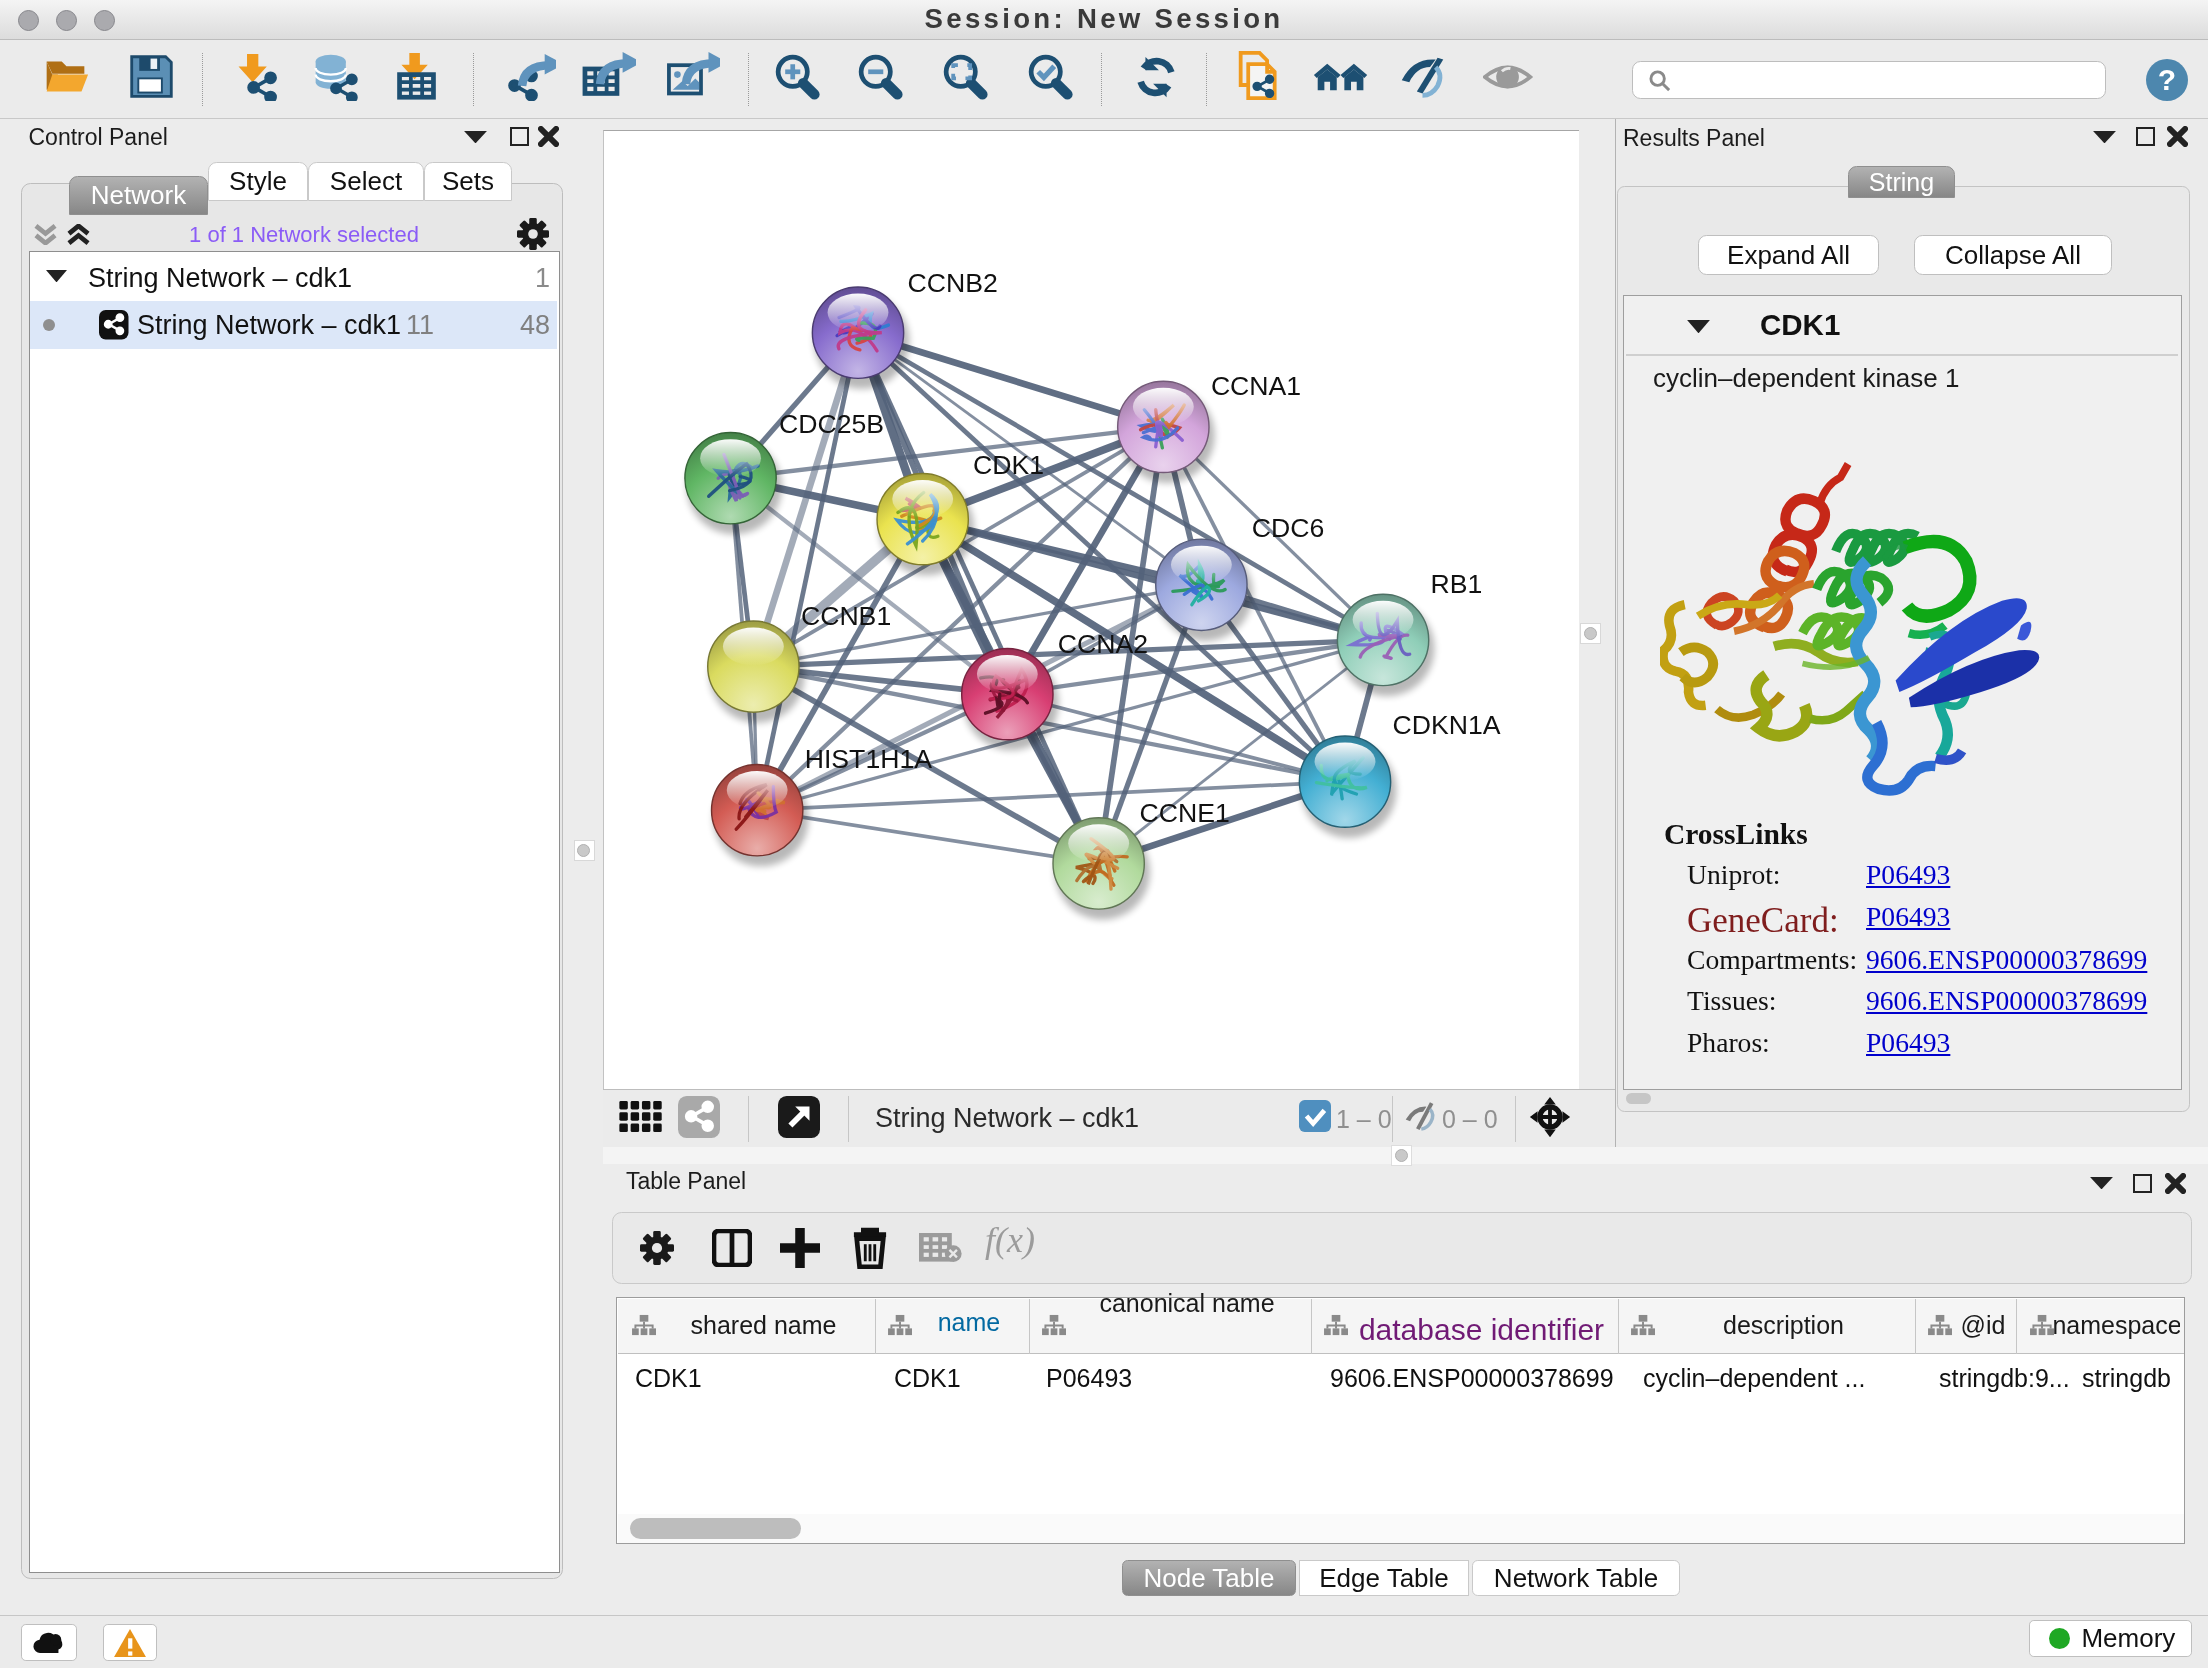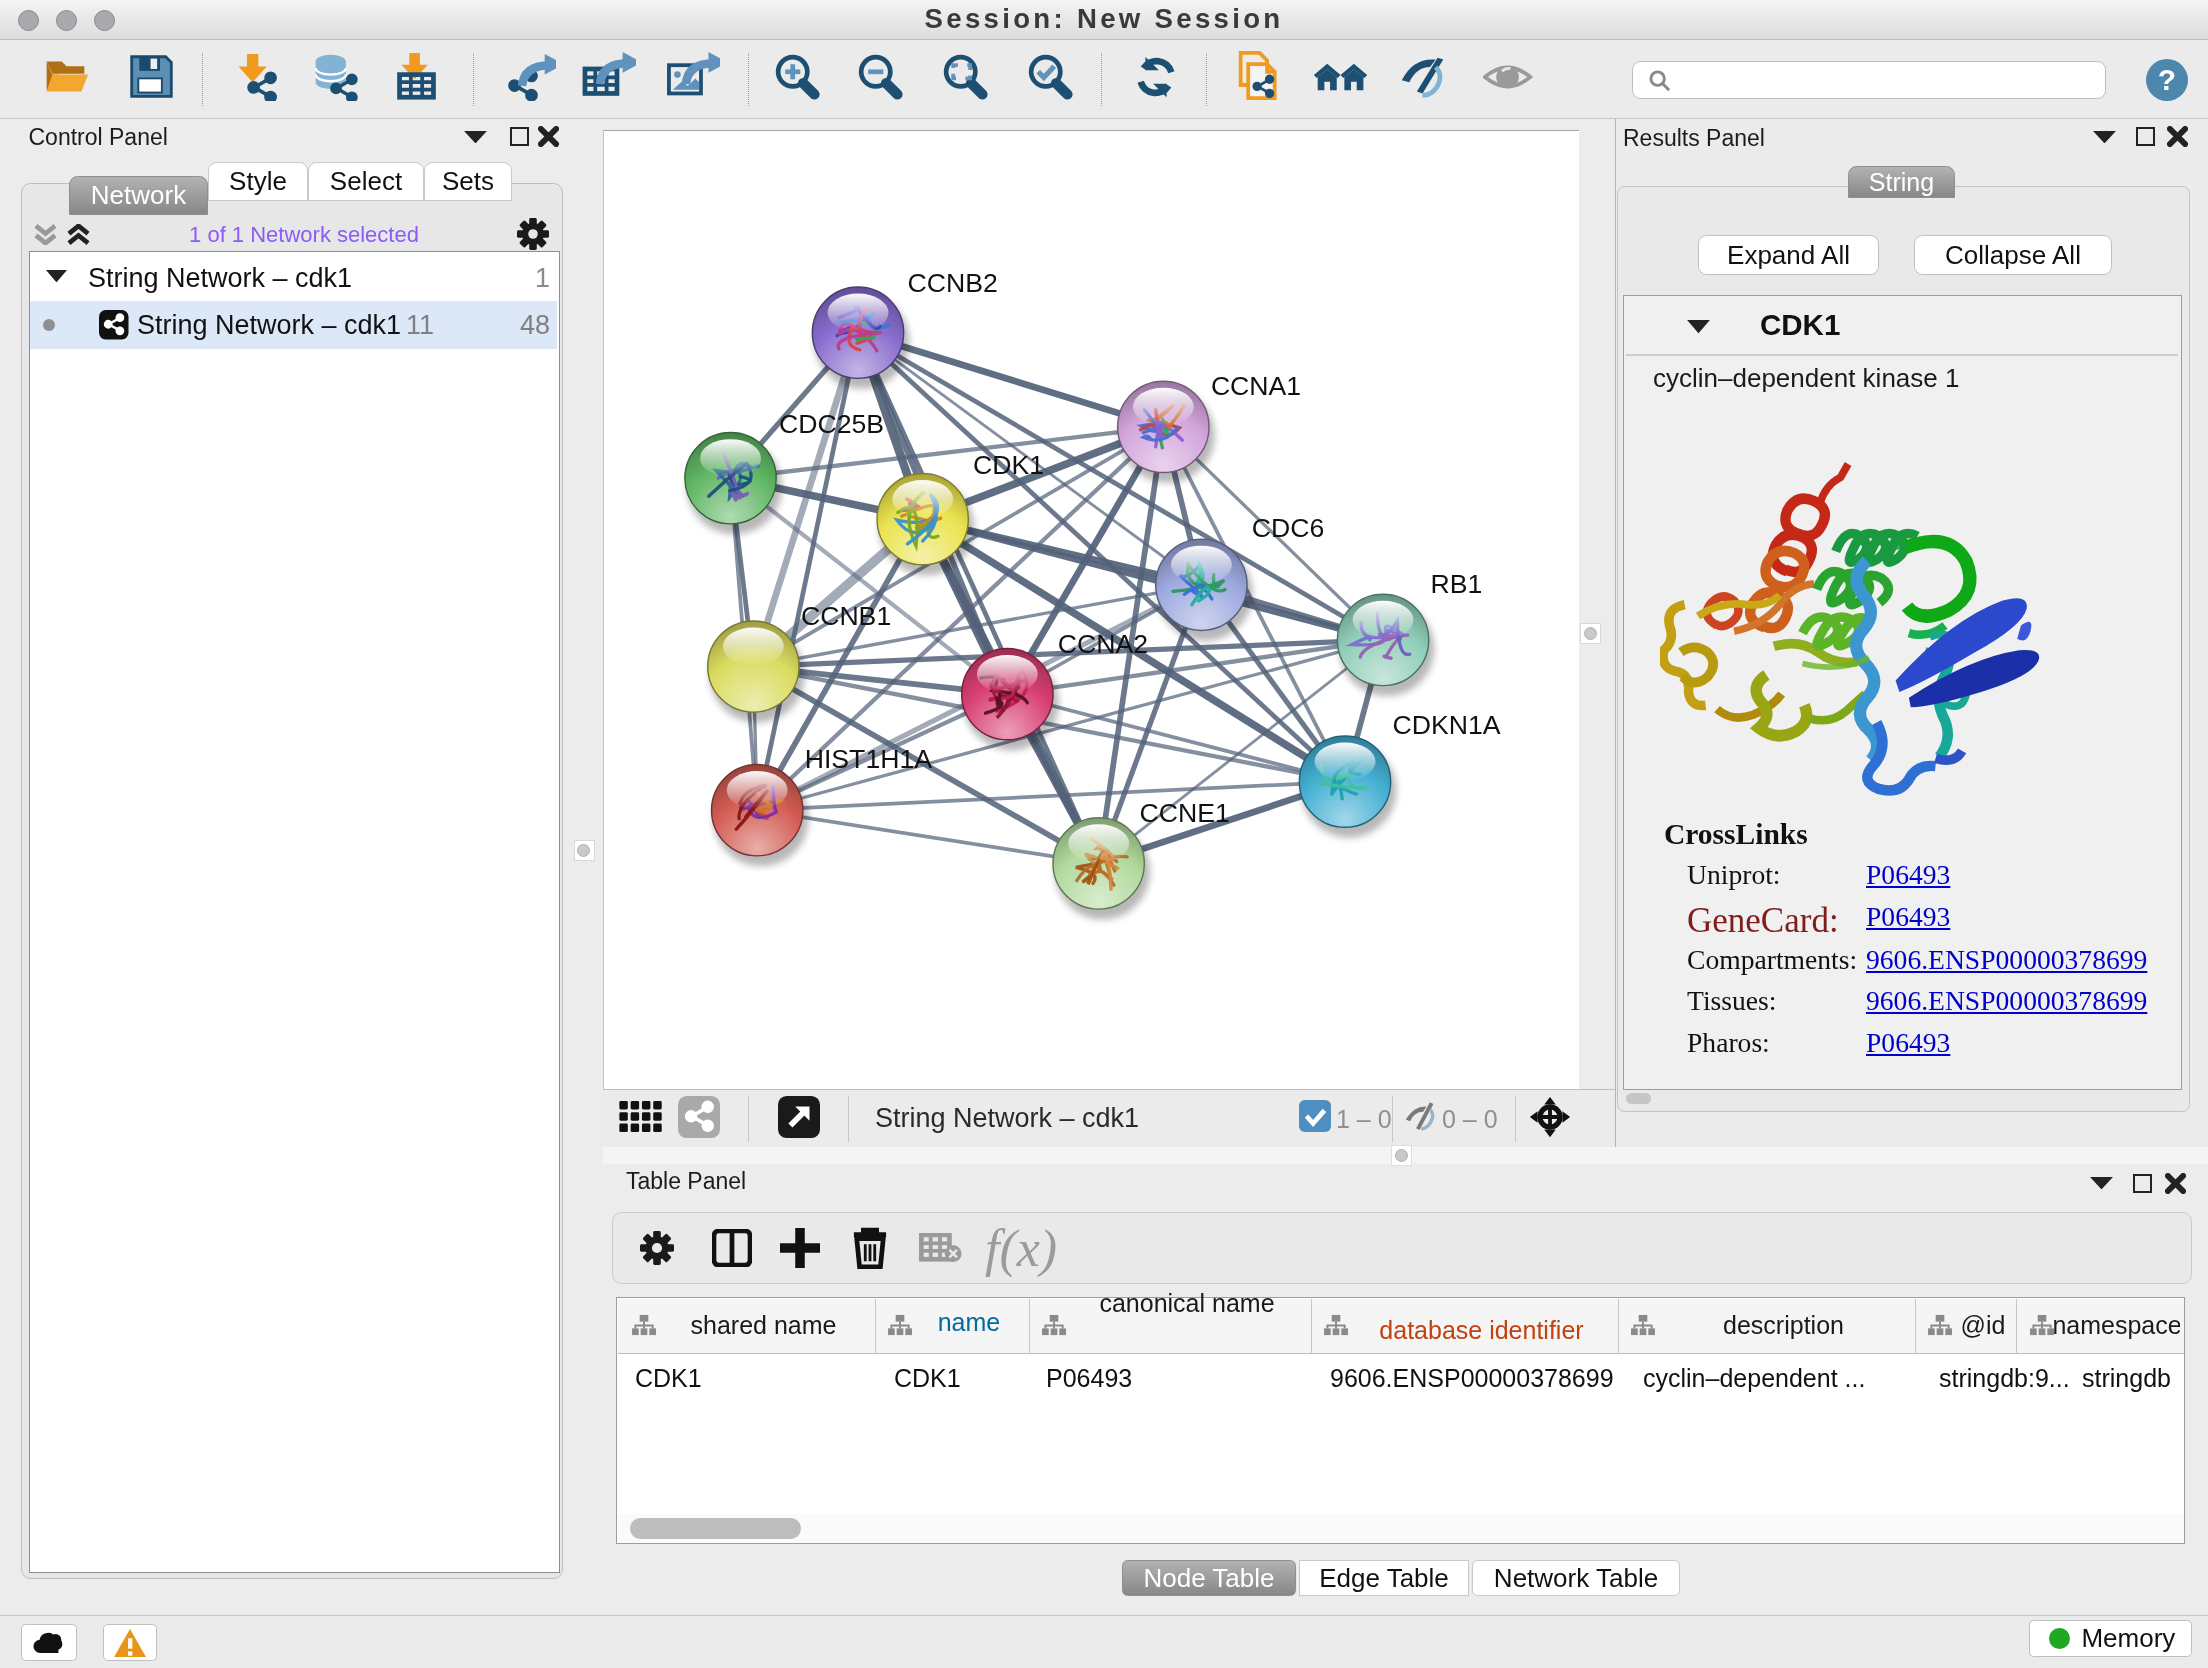--- a/index.html
+++ b/index.html
@@ -668,21 +668,21 @@
     <g stroke="#9b9b9b" fill="none" stroke-width="4">
       <rect x="2" y="2" width="30" height="26" stroke-width="5"></rect>
       <line x1="2" y1="11" x2="32" y2="11"></line>
       <line x1="2" y1="19" x2="32" y2="19"></line>
       <line x1="12" y1="2" x2="12" y2="28"></line>
       <line x1="22" y1="2" x2="22" y2="28"></line>
     </g>
     <circle cx="36" cy="22" r="9" fill="#9b9b9b"></circle>
     <path d="M32 18 l8 8 M40 18 l-8 8" stroke="#e9e9e9" stroke-width="2.5"></path>
   </svg>
-<div class="abs" style="left:985px;top:1219px;font-size:52px;font-style:italic;color:#9b9b9b;font-family:'Liberation Serif',serif"><i>f(x)</i></div>
+<div class="abs" style="left:985px;top:1219px;font-size:36px;font-style:italic;color:#9b9b9b;font-family:'Liberation Serif',serif"><i>f(x)</i></div>
 <div class="abs" style="left:616px;top:1297px;width:1569px;height:247px;background:#fff;border:1.9px solid #9c9c9c;overflow:hidden"></div>
 <div class="abs" style="left:618px;top:1299px;width:1566px;height:55px;background:#f5f5f5;border-bottom:1.9px solid #bfbfbf"></div>
 <svg class="abs" style="left:632px;top:1314px" width="25" height="23" viewBox="0 0 26 24">
     <g fill="#8a8a8a">
       <rect x="8" y="1" width="9" height="7"></rect>
       <rect x="0" y="15" width="7" height="7"></rect>
       <rect x="9" y="15" width="7" height="7"></rect>
       <rect x="18" y="15" width="7" height="7"></rect>
     </g>
     <g stroke="#8a8a8a" stroke-width="2" fill="none">
@@ -721,21 +721,21 @@
     <g fill="#8a8a8a">
       <rect x="8" y="1" width="9" height="7"></rect>
       <rect x="0" y="15" width="7" height="7"></rect>
       <rect x="9" y="15" width="7" height="7"></rect>
       <rect x="18" y="15" width="7" height="7"></rect>
     </g>
     <g stroke="#8a8a8a" stroke-width="2" fill="none">
       <path d="M12.5 8 v4 M3.5 15 v-3 h18 v3 M12.5 12 v3"></path>
     </g>
   </svg>
-<div class="abs ctr" style="left:1349px;top:1299px;width:265px;height:62px;font-size:25px;color:#c2410c;overflow:hidden;white-space:nowrap">database identifier</div>
+<div class="abs ctr" style="left:1349px;top:1299px;width:265px;height:62px;font-size:30px;color:#701a75;overflow:hidden;white-space:nowrap">database identifier</div>
 <div class="abs" style="left:1618px;top:1299px;height:55px;border-left:1.9px solid #c6c6c6"></div>
 <svg class="abs" style="left:1631px;top:1314px" width="25" height="23" viewBox="0 0 26 24">
     <g fill="#8a8a8a">
       <rect x="8" y="1" width="9" height="7"></rect>
       <rect x="0" y="15" width="7" height="7"></rect>
       <rect x="9" y="15" width="7" height="7"></rect>
       <rect x="18" y="15" width="7" height="7"></rect>
     </g>
     <g stroke="#8a8a8a" stroke-width="2" fill="none">
       <path d="M12.5 8 v4 M3.5 15 v-3 h18 v3 M12.5 12 v3"></path>

